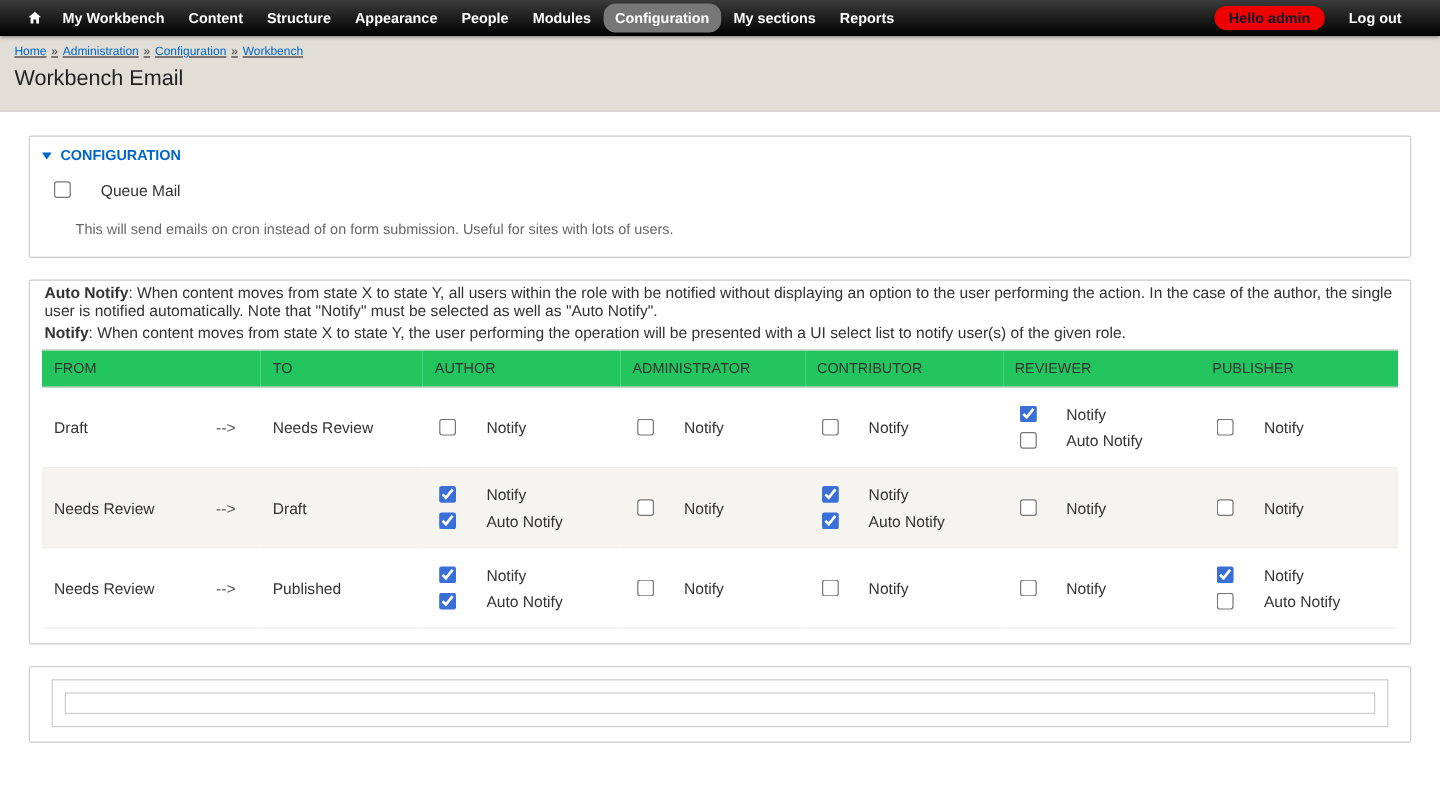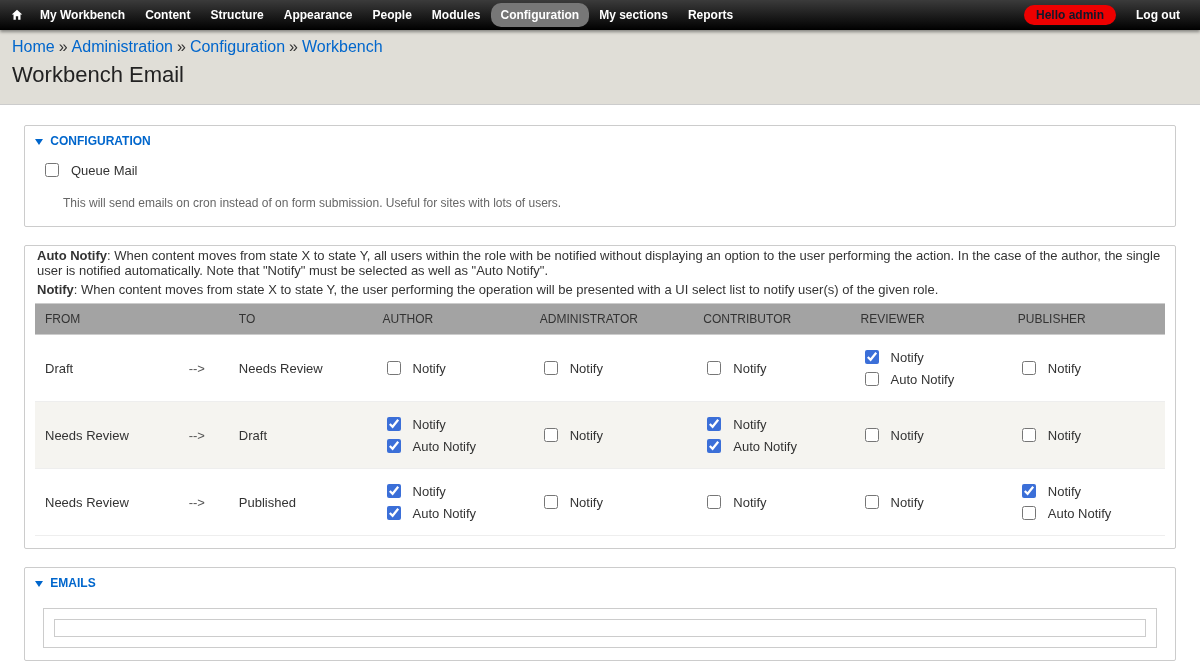--- a/index.html
+++ b/index.html
@@ -1,47 +1,47 @@
 <!DOCTYPE html>
 <html><head>
 <meta charset="utf-8">
 <style>
   * { box-sizing: border-box; }
   html, body { margin:0; padding:0; font-family: "Lucida Grande", "Helvetica Neue", Arial, sans-serif; font-size:13px; color:#333; background:#fff; }
   
-  .toolbar { background: linear-gradient(#3b3b3b,#000); height:30px; display:flex; align-items:center; padding:0 10px; color:#fff; box-shadow:0 2px 3px rgba(0,0,0,.4); position:relative; z-index:5;}
+  .toolbar { background: linear-gradient(#3b3b3b,#000); height:30px; display:flex; align-items:center; padding:0 22px; color:#fff; box-shadow:0 2px 3px rgba(0,0,0,.4); position:relative; z-index:5;}
   .toolbar a { color:#fff; text-decoration:none; font-weight:bold; font-size:12px; padding:5px 10px; border-radius:10px; display:inline-block;}
   .toolbar a.active { background:#777; }
   .toolbar .spacer { flex:1; }
   .toolbar .hello { background:#e00; color:#0f172a; font-weight:bold; border-radius:12px; padding:3px 12px; font-size:12px; margin-right:10px;}
   .toolbar .home-icon { width:14px; height:14px; margin-right:6px; display:inline-block; }
   .toolbar .home-icon svg { width:14px; height:14px; fill:#fff; display:block;}
   
   .region-header { background:#e0ded7; padding:8px 12px 16px; border-bottom:1px solid #ccc; }
-  .breadcrumb { font-size:16px; color:#333; }
+  .breadcrumb { font-size:10px; color:#333;text-decoration:underline; }
   .breadcrumb a { color:#06c; text-decoration:none; }
   .breadcrumb .sep { margin:0 4px; color:#333; }
-  h1.page-title { margin:6px 0 0; font-size:22px; font-weight:normal; color:#222; }
+  h1.page-title { margin:6px 0 0; font-size:18px; font-weight:normal; color:#222; }
   
   .content { padding:20px 24px; }
   .fieldset { border:1px solid #ccc; border-radius:2px; margin-bottom:18px; background:#fff; }
   .fieldset > .legend { padding:8px 10px; font-weight:bold; color:#06c; font-size:12px; text-transform:uppercase; }
   .legend .arrow { display:inline-block; width:0; height:0; border-left:4px solid transparent; border-right:4px solid transparent; border-top:6px solid #06c; margin-right:4px; vertical-align:middle;}
   .fieldset .body { padding:0 10px 12px; }
   .inner-fieldset { border:1px solid #ccc; margin:10px 8px 0; }
   .inner-fieldset > .legend { padding:8px 10px; font-weight:bold; color:#06c; font-size:12px; text-transform:uppercase;}
   .form-item { margin:4px 0 4px 6px; }
   .form-item label { font-size:13px; }
   .description { color:#666; font-size:12px; margin:16px 0 0 22px; }
   table.trans { width:100%; border-collapse:collapse; margin-top:6px; font-size:13px;}
-  table.trans th { background:#a3a3a3; text-align:left; font-weight:normal; color:#333; padding:8px 10px; border-top:1px solid #ccc; border-bottom:1px solid #ccc; text-transform:uppercase; font-size:12px;}
+  table.trans th { background:#22c55e; text-align:left; font-weight:normal; color:#333; padding:8px 10px; border-top:1px solid #ccc; border-bottom:1px solid #ccc; text-transform:uppercase; font-size:12px;}
   table.trans td { padding:10px; border-bottom:1px solid #eee; vertical-align:middle;}
   table.trans tr.odd td { background:#fff; }
   table.trans tr.even td { background:#f5f4f0; }
-  .chk { display:flex; align-items:center; gap:9px; font-size:13px; margin:2px 0;}
+  .chk { display:flex; align-items:center; gap:22px; font-size:13px; margin:2px 0;}
   input[type="checkbox"] { width:14px; height:14px; accent-color:#3b6fd8; }
   .arrow-txt { color:#555; }
   .help-text { font-size:13px; margin:2px 0 4px; padding:0 2px;}
   .help-text b { font-weight:bold; }
 </style>
 </head>
 <body>
 
 <div class="toolbar">
   <span class="home-icon">
@@ -224,24 +224,20 @@
                   <span>Auto Notify</span>
                 </label>
               </td>
             </tr>
           </tbody>
       </table>
     </div>
   </div>
 
   <div class="fieldset">
-    <div class="legend">
-      <span class="arrow"></span>
-      <span>Emails</span>
-    </div>
     <div class="body" id="emails-body">
         <div class="inner-fieldset">
           <div class="inner-fieldset" style="margin: 10px;">
             <div class="legend"></div>
           </div>
         </div>
       </div>
   </div>
 
 </div>

